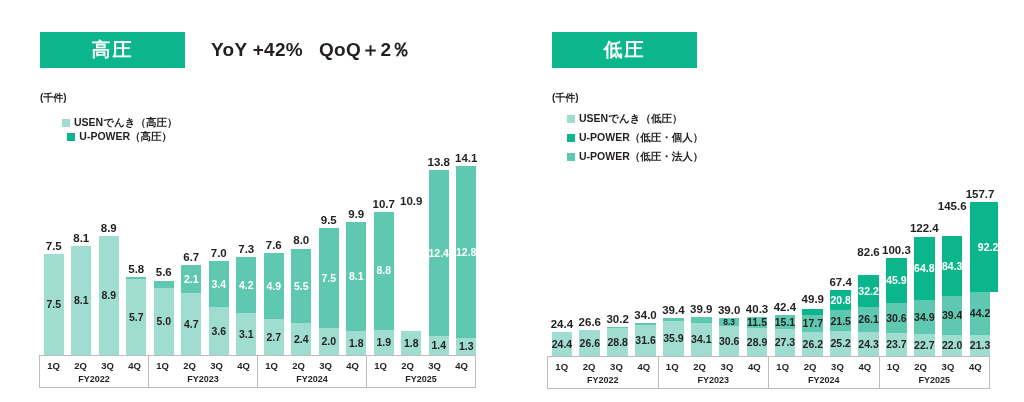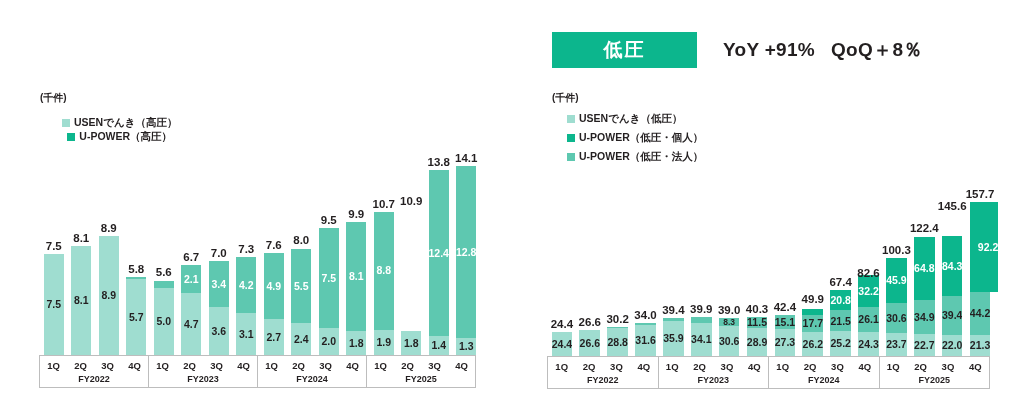--- a/index.html
+++ b/index.html
@@ -78,20 +78,26 @@
   .axis-fy{
     text-align:center;font-size:9px;font-weight:700;color:#231f20;
     padding-bottom:3px;
   }
 </style>
 </head>
 <body>
 
 <div class="panel panel-left">
 
+  <div class="hdr" style="left:40px;top:32px;">
+    <div class="badge" style="width:145px;">高圧</div>
+    <div class="kpi" style="margin-left:26px;">
+      <span>YoY +42%</span><span class="sp"></span><span>QoQ＋2％</span>
+    </div>
+  </div>
 
   <div class="unit" style="left:40px;top:91px;">(千件)</div>
 
   <div class="legend legend-inline" style="left:62px;top:116px;">
     <div class="legend-row">
       <span class="sw" style="background:#9fddd0;"></span>
       <span class="lbl">USENでんき（高圧）</span>
     </div>
     <span class="legend-gap"></span>
     <div class="legend-row">
@@ -218,23 +224,20 @@
         </div>
         <div class="axis-fy">FY2025</div>
       </div>
     </div>
 </div>
 
 <div class="panel panel-right">
 
   <div class="hdr" style="left:40px;top:32px;">
     <div class="badge" style="width:145px;">低圧</div>
-    <div class="kpi" style="margin-left:26px;">
-      <span>YoY +91%</span><span class="sp"></span><span>QoQ＋8％</span>
-    </div>
   </div>
 
   <div class="unit" style="left:40px;top:91px;">(千件)</div>
 
   <div class="legend" style="left:55px;top:112px;">
     <div class="legend-row">
       <span class="sw" style="background:#9fddd0;"></span>
       <span class="lbl">USENでんき（低圧）</span>
     </div>
     <div class="legend-row">
@@ -301,21 +304,21 @@
         <div class="bar" style="left: 282.374px; width: 20.6275px; height: 65.8186px;">
           <div class="seg s0" style="height: 24.6088px;">25.2</div>
           <div class="seg s1 dark-txt" style="height: 20.9956px;">21.5</div>
           <div class="seg s2" style="height: 20.312px;">20.8</div>
           <div class="total" style="bottom: 67.8186px;">67.4</div>
         </div>
         <div class="bar" style="left: 310.249px; width: 20.6275px; height: 80.662px;">
           <div class="seg s0" style="height: 23.7299px;">24.3</div>
           <div class="seg s1 dark-txt" style="height: 25.4876px;">26.1</div>
           <div class="seg s2" style="height: 31.4445px;">32.2</div>
-          <div class="total" style="bottom: 77px;">82.6</div>
+          <div class="total" style="bottom: 98px;">82.6</div>
         </div>
         <div class="bar" style="left: 338.124px; width: 20.6275px; height: 97.9467px;">
           <div class="seg s0" style="height: 23.1439px;">23.7</div>
           <div class="seg s1 dark-txt" style="height: 29.8821px;">30.6</div>
           <div class="seg s2" style="height: 44.8231px;">45.9</div>
           <div class="total" style="bottom: 99.9467px;">100.3</div>
         </div>
         <div class="bar" style="left: 365.999px; width: 20.6275px; height: 119.528px;">
           <div class="seg s0" style="height: 22.1674px;">22.7</div>
           <div class="seg s1 dark-txt" style="height: 34.0812px;">34.9</div>

